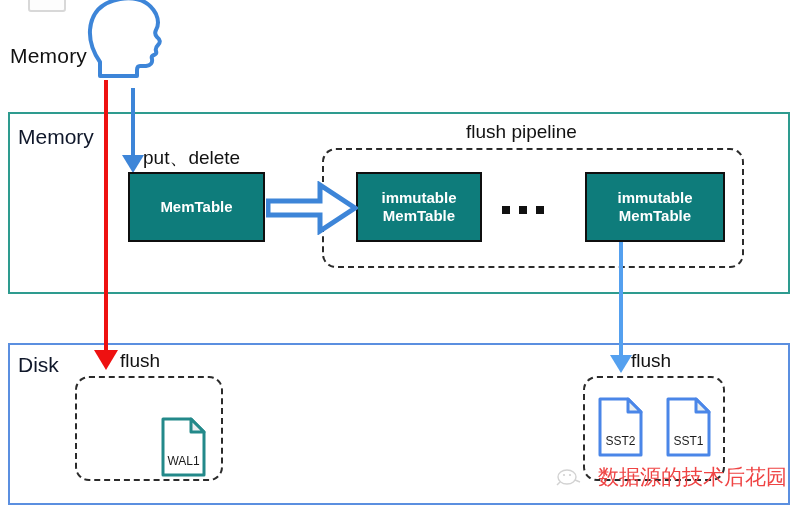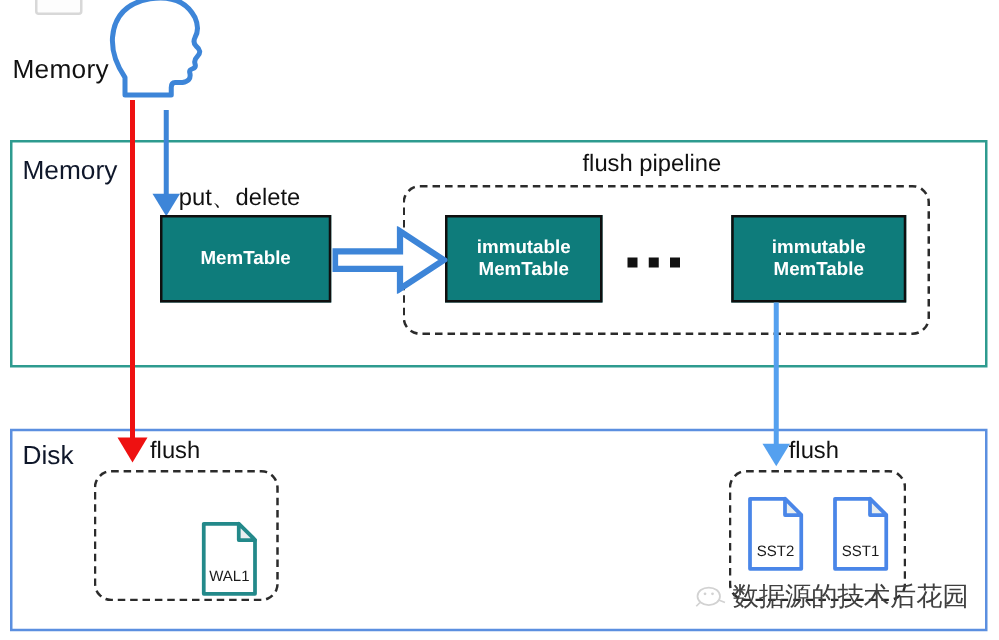--- a/index.html
+++ b/index.html
@@ -192,25 +192,25 @@
   .file-wrap { position: absolute; width: 47px; height: 62px; }
   .fw-wal2 { left: 91px; top: 396px; }
   .fw-wal1 { left: 160px; top: 416px; }
   .fw-sst2 { left: 597px; top: 396px; }
   .fw-sst1 { left: 665px; top: 396px; text-decoration: underline; }
 
   
   .watermark {
     left: 556px; top: 463px;
     font-size: 21px;
-    color: #404040;
+    color: #ef4444;
     white-space: nowrap;
     display: flex;
     align-items: center;
-    gap: 4px;
+    gap: 16px;
     font-family: "DejaVu Sans", sans-serif;
   }
   .watermark .wm-icon { width: 26px; height: 20px; display: inline-block; }
 </style>
 </head>
 <body>
 
 <div id="canvas">
 
   <div class="abs stray-top"></div>

